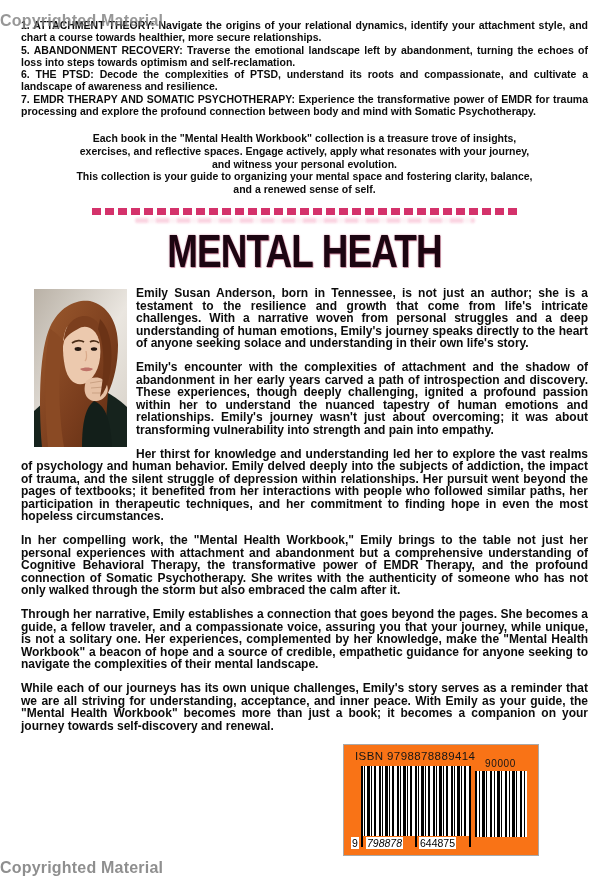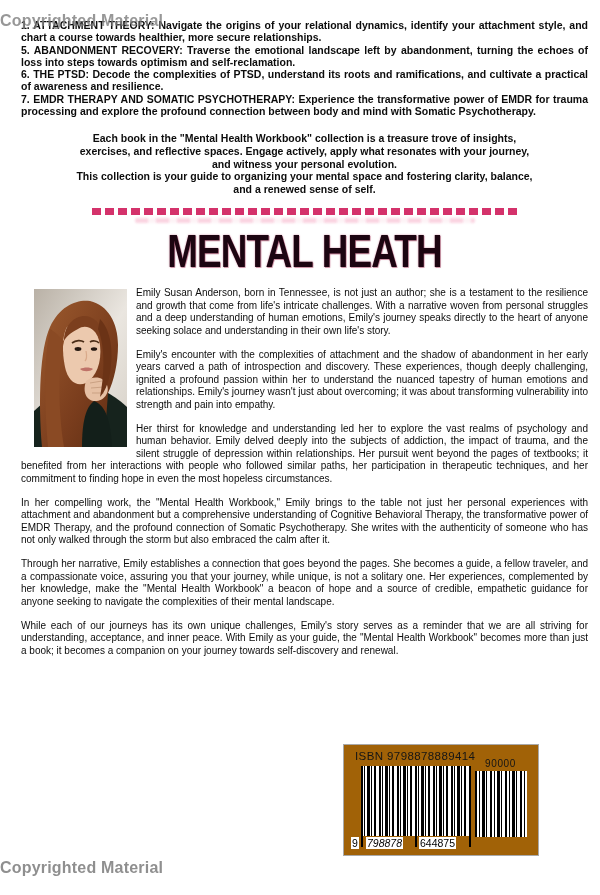--- a/index.html
+++ b/index.html
@@ -30,29 +30,29 @@
   .ghost-line { width:340px; height:5px; margin:3px auto 0; border-radius:2px; opacity:.8;
     background:repeating-linear-gradient(90deg, rgba(236,64,122,.28) 0 13px, rgba(236,64,122,.08) 13px 21px);
     filter:blur(1px); }
 
   
   .main-title { margin-top:5px; text-align:center; font-size:46px; font-weight:700;
     letter-spacing:-1px; color:#1c0511; transform:scaleX(.8); transform-origin:50% 50%;
     text-shadow:0 0 2px rgba(163,21,69,.55), 1px 1px 0 rgba(140,15,55,.35); line-height:1.0; }
 
   
-  .bio { margin-top:13px; font-size:10px; font-weight:400; line-height:12.5px;
+  .bio { margin-top:13px; font-size:12px; font-weight:700; line-height:12.5px;
          text-align:justify; color:#0c0c0c; }
   .bio p { margin-bottom:11.5px; }
   .author-photo { float:left; width:93px; height:158px; margin:2px 9px 3px 13px; display:block; }
   .author-photo svg { width:100%; height:100%; display:block; }
 
   
   .barcode-box { position:absolute; left:343px; top:744px; width:196px; height:112px;
-                 background:#a16207; border:1px solid #a9a9a9; }
+                 background:#f97316; border:1px solid #a9a9a9; }
   .isbn-label { position:absolute; left:11px; top:5px; font-size:11.5px; font-weight:400;
                 letter-spacing:.4px; color:#151515; }
   .main-barcode { position:absolute; left:9px; top:21px; width:120px; height:83px; }
   .mb-bars { position:absolute; left:8px; right:2px; top:0; bottom:13px;
     background:repeating-linear-gradient(90deg,#000 0 2px,#fff 2px 3px,#000 3px 4px,#fff 4px 6px,
       #000 6px 9px,#fff 9px 10px,#000 10px 11px,#fff 11px 13px,#000 13px 15px,#fff 15px 18px); }
   .mb-guard { position:absolute; width:2px; top:0; bottom:2px; background:#000; }
   .g-left { left:8px; } .g-mid { left:62px; } .g-right { right:2px; }
   .mb-digit { position:absolute; bottom:0; font-size:10.5px; font-weight:400;
               background:#fff; padding:0 1px; color:#000; }
@@ -71,21 +71,21 @@
 
 <div class="page" style="--accent:#d4326b;">
 
   <div class="watermark top">Copyrighted Material</div>
 
   <div class="content">
 
     <div class="workbook-list">
       <p><span class="wb-label">1. ATTACHMENT THEORY:</span> <span>Navigate the origins of your relational dynamics, identify your attachment style, and chart a course towards healthier, more secure relationships.</span></p>
       <p><span class="wb-label">5. ABANDONMENT RECOVERY:</span> <span>Traverse the emotional landscape left by abandonment, turning the echoes of loss into steps towards optimism and self-reclamation.</span></p>
-      <p><span class="wb-label">6. THE PTSD:</span> <span>Decode the complexities of PTSD, understand its roots and ramifications, and cultivate a practical of awareness and resilience.</span></p>
+      <p><span class="wb-label">6. THE PTSD:</span> <span>Decode the complexities of PTSD, understand its roots and compassionate, and cultivate a landscape of awareness and resilience.</span></p>
       <p><span class="wb-label">7. EMDR THERAPY AND SOMATIC PSYCHOTHERAPY:</span> <span>Experience the transformative power of EMDR for trauma processing and explore the profound connection between body and mind with Somatic Psychotherapy.</span></p>
     </div>
 
     <div class="collection-note">
       <span>Each book in the "Mental Health Workbook" collection is a treasure trove of insights, exercises, and reflective spaces. Engage actively, apply what resonates with your journey, and witness your personal evolution.</span>
       <span>This collection is your guide to organizing your mental space and fostering clarity, balance, and a renewed sense of self.</span>
     </div>
 
     <div class="divider-dashes"></div>
     <div class="ghost-line"></div>

